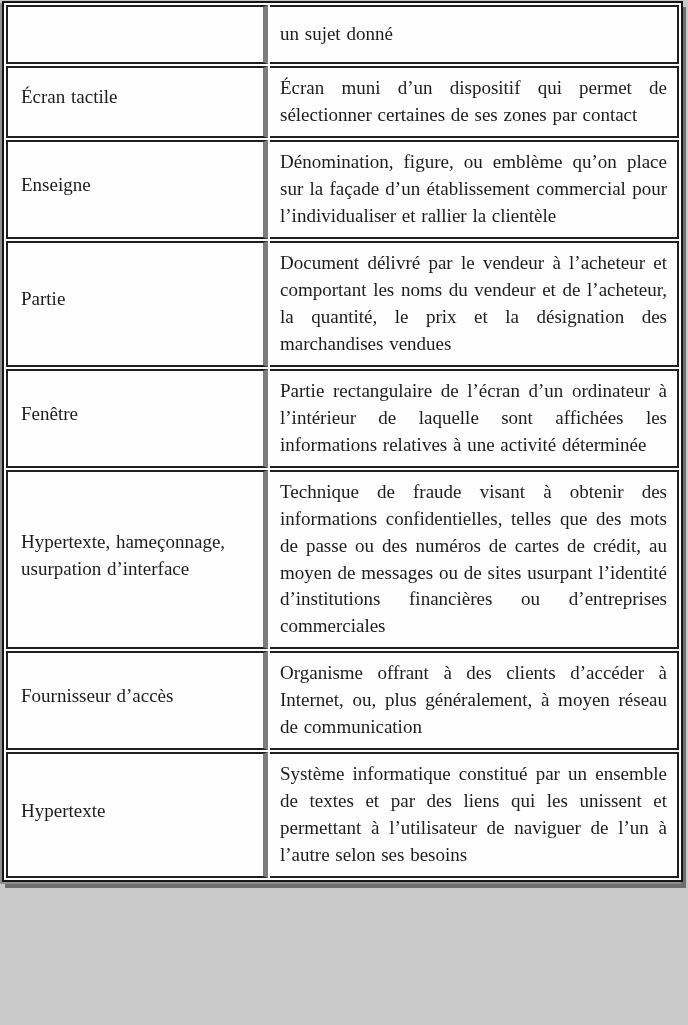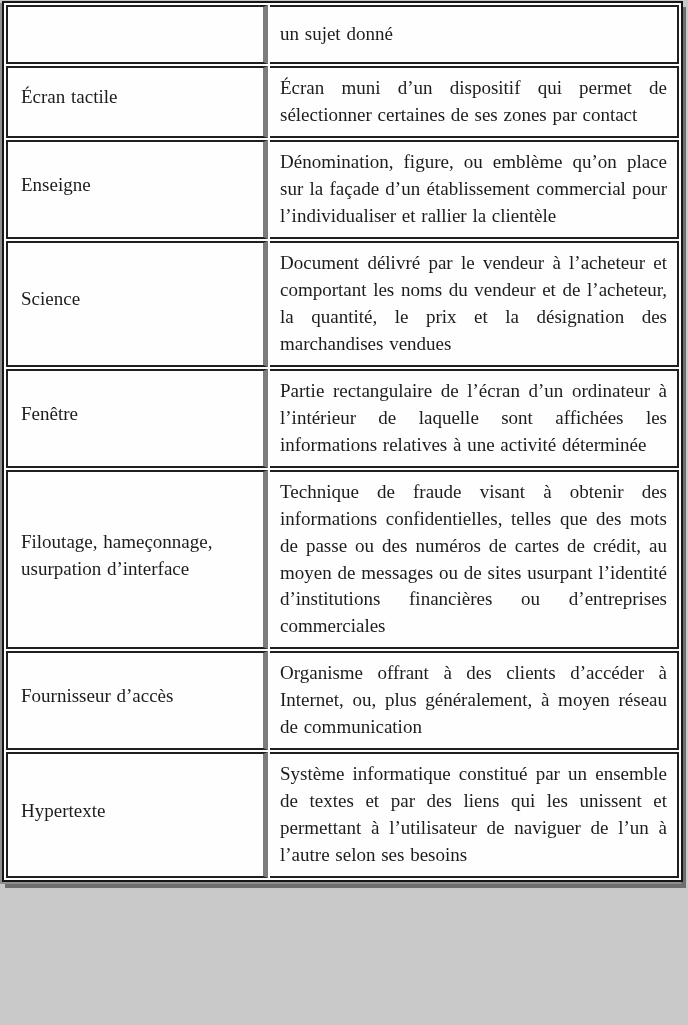--- a/index.html
+++ b/index.html
@@ -65,29 +65,29 @@
         </tr>
         <tr>
           <td class="term">Écran tactile</td>
           <td class="def">Écran muni d’un dispositif qui permet de sélectionner certaines de ses zones par contact</td>
         </tr>
         <tr>
           <td class="term">Enseigne</td>
           <td class="def">Dénomination, figure, ou emblème qu’on place sur la façade d’un établissement commercial pour l’individualiser et rallier la clientèle</td>
         </tr>
         <tr>
-          <td class="term">Science</td>
+          <td class="term">Partie</td>
           <td class="def">Document délivré par le vendeur à l’acheteur et comportant les noms du vendeur et de l’acheteur, la quantité, le prix et la désignation des marchandises vendues</td>
         </tr>
         <tr>
           <td class="term">Fenêtre</td>
           <td class="def">Partie rectangulaire de l’écran d’un ordinateur à l’intérieur de laquelle sont affichées les informations relatives à une activité déterminée</td>
         </tr>
         <tr>
-          <td class="term">Filoutage, hameçonnage, usurpation d’interface</td>
+          <td class="term">Hypertexte, hameçonnage, usurpation d’interface</td>
           <td class="def">Technique de fraude visant à obtenir des informations confidentielles, telles que des mots de passe ou des numéros de cartes de crédit, au moyen de messages ou de sites usurpant l’identité d’institutions financières ou d’entreprises commerciales</td>
         </tr>
         <tr>
           <td class="term">Fournisseur d’accès</td>
           <td class="def">Organisme offrant à des clients d’accéder à Internet, ou, plus généralement, à moyen réseau de communication</td>
         </tr>
         <tr>
           <td class="term">Hypertexte</td>
           <td class="def">Système informatique constitué par un ensemble de textes et par des liens qui les unissent et permettant à l’utilisateur de naviguer de l’un à l’autre selon ses besoins</td>
         </tr>

